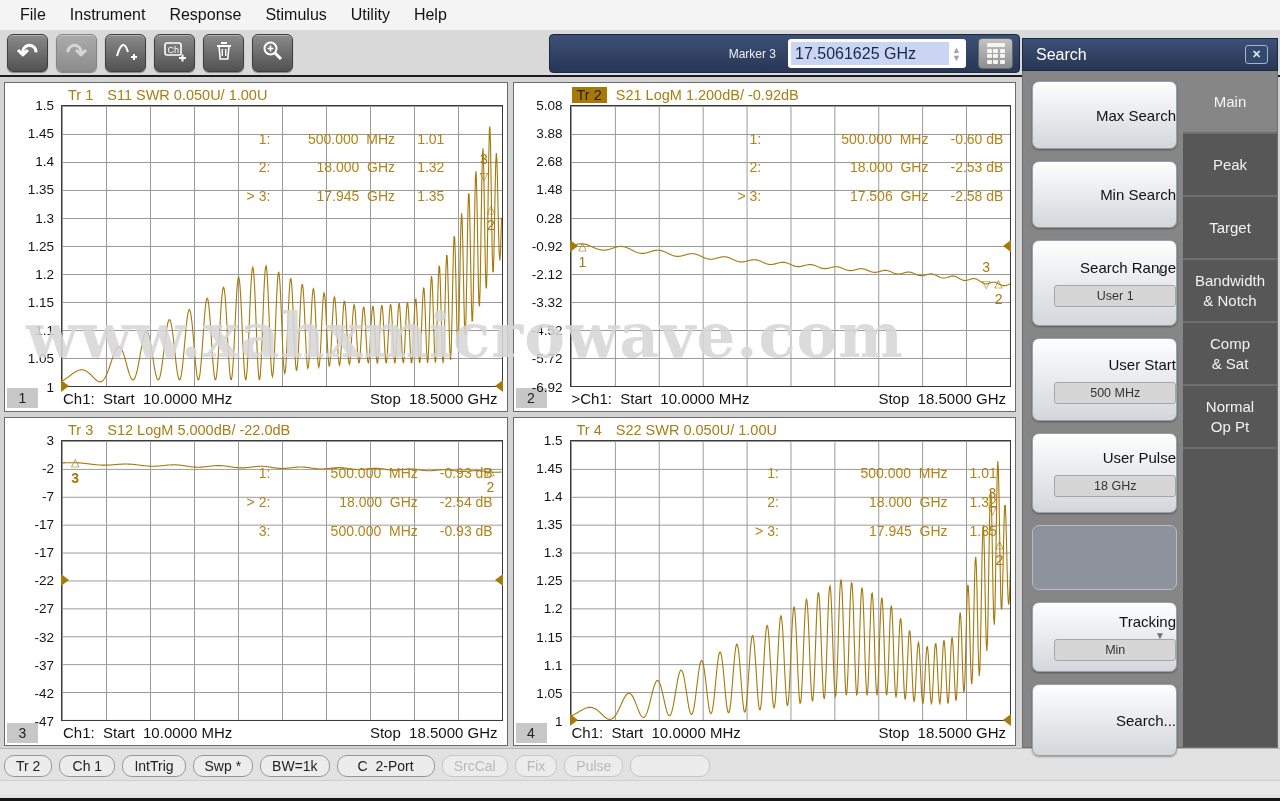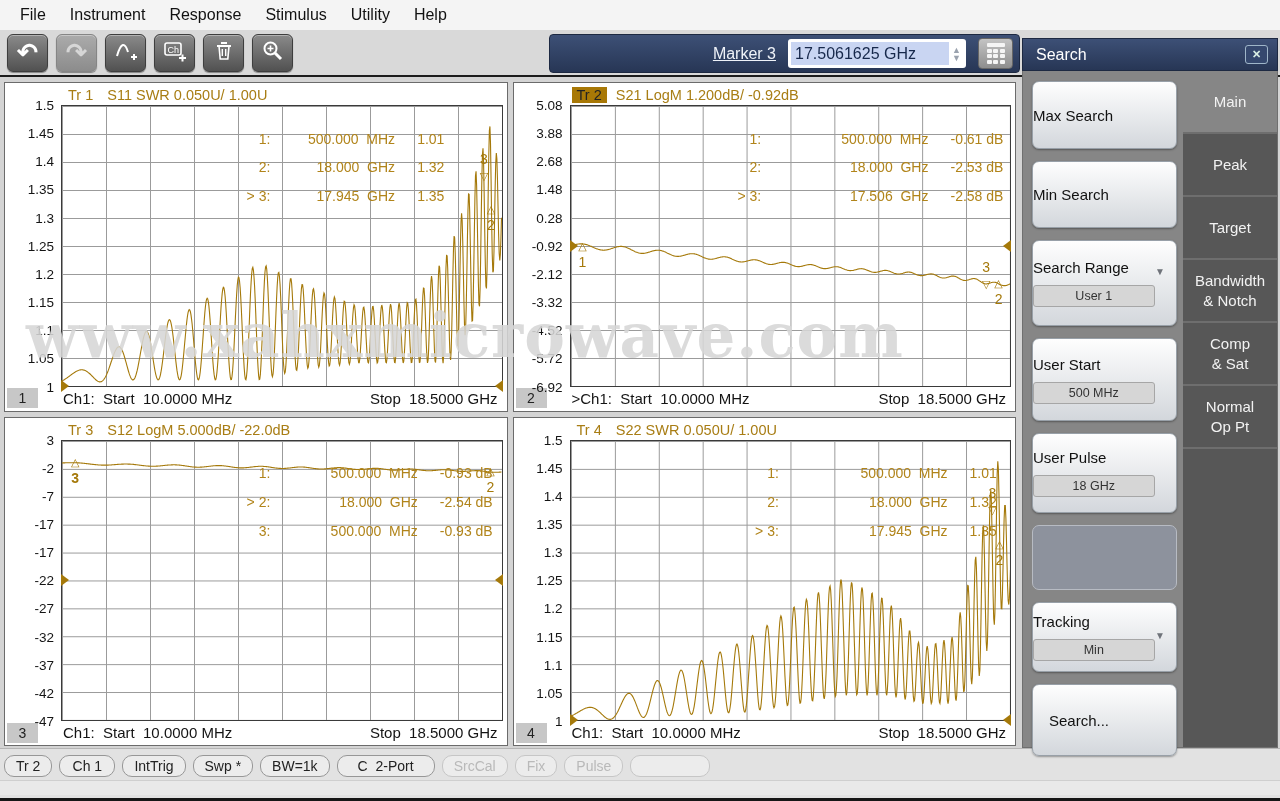--- a/index.html
+++ b/index.html
@@ -15,21 +15,21 @@
   .tb-icons { display:flex; gap:8px; }
   .tb-btn { width:41px; height:38px; border-radius:6px; border:1px solid #3e3e3e;
             background:linear-gradient(#8a8a8a,#515151); color:#fff; display:flex; align-items:center; justify-content:center;
             box-shadow:inset 0 1px 0 rgba(255,255,255,.35), 0 1px 1px rgba(0,0,0,.4); }
   .tb-btn.disabled { background:linear-gradient(#ababab,#8c8c8c); border-color:#858585; color:#d6d6d6; }
   .tb-btn .uglyph { font-size:25px; font-weight:bold; line-height:1; }
 
   .marker-bar { position:absolute; left:549px; top:4px; width:471px; height:39px; border-radius:4px;
                 background:linear-gradient(#3d5076,#273655); border:1px solid #1d2942;
                 display:flex; align-items:center; justify-content:flex-end; gap:12px; padding-right:6px; }
-  .marker-label { color:#eef2f8; font-size:16px;text-decoration:underline; }
+  .marker-label { color:#eef2f8; font-size:12px; }
   .marker-input-wrap { background:#fff; border-radius:3px; height:29px; display:flex; align-items:center; padding:2px 2px 2px 3px; }
   .marker-input { width:158px; height:23px; border:none; outline:none; background:#c9d5f2; color:#17284b; font-size:16px; padding:0 4px; font-family:"Liberation Sans",sans-serif; }
   .spinner { width:15px; display:flex; flex-direction:column; align-items:center; color:#9aa2ae; font-size:9px; line-height:8px; cursor:pointer; }
   .keypad-btn { width:35px; height:31px; border-radius:4px; border:1px solid #666;
                 background:linear-gradient(#c4c4c4,#8e8e8e); display:flex; align-items:center; justify-content:center; }
   .keypad-icon { display:grid; grid-template-columns:repeat(3,5px); grid-auto-rows:4px; gap:1.5px; }
   .keypad-icon i { background:#f5f5f5; border-radius:1px; }
   .keypad-icon i.wide { grid-column:1/4; }
 
   
@@ -64,21 +64,21 @@
 
   
   .search-panel { position:absolute; top:38px; right:2px; bottom:53px; width:256px; z-index:5; display:flex; flex-direction:column; }
   .sp-title { height:33px; background:linear-gradient(#3d5076,#273655); border:1px solid #1d2942; color:#fff; font-size:16px;
               display:flex; align-items:center; justify-content:space-between; padding:0 9px 0 13px; }
   .sp-close { width:23px; height:19px; border:1px solid #9fb6c9; border-radius:3px; background:#35486e; color:#d9efe5; font-size:11px; font-weight:bold; display:flex; align-items:center; justify-content:center; }
   .sp-body { flex:1; display:flex; background:#868686; border:1px solid #6f6f6f; border-top:none; min-height:0; }
   .sp-col { flex:1; padding:10px 6px 10px 9px; display:flex; flex-direction:column; gap:12px; }
   .sp-btn { flex:none; border-radius:7px; border:1px solid #98a0a8; background:linear-gradient(#fefefe,#d3d7dc);
             box-shadow:0 1px 2px rgba(0,0,0,.35); color:#111; font-size:15px;
-            display:flex; flex-direction:column; align-items:flex-start; justify-content:center; gap:9px; position:relative; }
+            display:flex; flex-direction:column; align-items:flex-end; justify-content:center; gap:9px; position:relative; }
   .sp-btn.empty { background:#8d929d; border-color:#b7bbc3; box-shadow:none; }
   .sp-btn .dd { position:absolute; right:11px; color:#6f737a; font-size:10px; }
   .sp-btn .val { width:85%; background:#d6d6d6; border:1px solid #a6a6a6; border-radius:3px; font-size:12.5px; color:#333; text-align:center; padding:3px 0; }
   .sp-tabs { width:94px; background:#575757; display:flex; flex-direction:column; }
   .sp-tab { min-height:63px; border-bottom:2px solid #6e6e6e; color:#f2f2f2; font-size:15px; line-height:1.3; text-align:center;
             display:flex; flex-direction:column; align-items:center; justify-content:center; padding:4px 2px; }
   .sp-tab.active { background:#868686; }
   .sp-fill { flex:1; }
 
   
@@ -232,21 +232,21 @@
             <span class="ylab" style="top: 90%;">-5.72</span>
             <span class="ylab" style="top: 100%;">-6.92</span>
           </div>
           <div class="grid">
             <svg viewBox="0 0 1000 500" preserveAspectRatio="none">
               <polyline class="trace-line" points="0.0,250.0 1.3,249.7 2.6,249.4 3.9,249.1 5.3,248.8 6.6,248.6 7.9,248.3 9.2,248.0 10.5,247.8 11.8,247.6 13.2,247.4 14.5,247.2 15.8,247.0 17.1,246.9 18.4,246.8 19.7,246.7 21.1,246.6 22.4,246.6 23.7,246.6 25.0,246.6 26.3,246.7 27.6,246.8 28.9,246.9 30.3,247.1 31.6,247.3 32.9,247.5 34.2,247.8 35.5,248.0 36.8,248.3 38.2,248.7 39.5,249.0 40.8,249.4 42.1,249.8 43.4,250.3 44.7,250.7 46.1,251.1 47.4,251.6 48.7,252.1 50.0,252.5 51.3,253.0 52.6,253.4 53.9,253.9 55.3,254.3 56.6,254.8 57.9,255.2 59.2,255.6 60.5,256.0 61.8,256.3 63.2,256.6 64.5,256.9 65.8,257.2 67.1,257.4 68.4,257.6 69.7,257.7 71.1,257.9 72.4,257.9 73.7,258.0 75.0,258.0 76.3,257.9 77.6,257.8 78.9,257.7 80.3,257.6 81.6,257.4 82.9,257.2 84.2,256.9 85.5,256.7 86.8,256.4 88.2,256.1 89.5,255.8 90.8,255.4 92.1,255.1 93.4,254.7 94.7,254.4 96.1,254.0 97.4,253.7 98.7,253.3 100.0,253.0 101.3,252.7 102.6,252.4 103.9,252.2 105.3,251.9 106.6,251.7 107.9,251.5 109.2,251.4 110.5,251.3 111.8,251.2 113.2,251.2 114.5,251.2 115.8,251.2 117.1,251.3 118.4,251.5 119.7,251.7 121.1,251.9 122.4,252.1 123.7,252.4 125.0,252.8 126.3,253.1 127.6,253.5 128.9,254.0 130.3,254.4 131.6,254.9 132.9,255.4 134.2,255.9 135.5,256.4 136.8,257.0 138.2,257.5 139.5,258.0 140.8,258.6 142.1,259.1 143.4,259.6 144.7,260.1 146.1,260.6 147.4,261.0 148.7,261.5 150.0,261.8 151.3,262.2 152.6,262.5 153.9,262.8 155.3,263.1 156.6,263.3 157.9,263.4 159.2,263.6 160.5,263.7 161.8,263.7 163.2,263.7 164.5,263.6 165.8,263.6 167.1,263.4 168.4,263.3 169.7,263.1 171.1,262.9 172.4,262.6 173.7,262.3 175.0,262.1 176.3,261.7 177.6,261.4 178.9,261.1 180.3,260.8 181.6,260.4 182.9,260.1 184.2,259.8 185.5,259.5 186.8,259.2 188.2,258.9 189.5,258.7 190.8,258.5 192.1,258.3 193.4,258.2 194.7,258.1 196.1,258.0 197.4,258.0 198.7,258.0 200.0,258.0 201.3,258.1 202.6,258.3 203.9,258.5 205.3,258.7 206.6,259.0 207.9,259.3 209.2,259.6 210.5,260.0 211.8,260.4 213.2,260.8 214.5,261.3 215.8,261.8 217.1,262.3 218.4,262.8 219.7,263.3 221.1,263.8 222.4,264.3 223.7,264.8 225.0,265.3 226.3,265.8 227.6,266.2 228.9,266.7 230.3,267.1 231.6,267.4 232.9,267.8 234.2,268.1 235.5,268.3 236.8,268.6 238.2,268.7 239.5,268.9 240.8,269.0 242.1,269.0 243.4,269.0 244.7,269.0 246.1,268.9 247.4,268.8 248.7,268.7 250.0,268.5 251.3,268.3 252.6,268.0 253.9,267.8 255.3,267.5 256.6,267.2 257.9,266.9 259.2,266.6 260.5,266.3 261.8,266.0 263.2,265.7 264.5,265.4 265.8,265.2 267.1,264.9 268.4,264.7 269.7,264.5 271.1,264.4 272.4,264.3 273.7,264.2 275.0,264.2 276.3,264.2 277.6,264.2 278.9,264.3 280.3,264.5 281.6,264.6 282.9,264.9 284.2,265.1 285.5,265.4 286.8,265.8 288.2,266.2 289.5,266.6 290.8,267.0 292.1,267.4 293.4,267.9 294.7,268.4 296.1,268.9 297.4,269.4 298.7,269.9 300.0,270.4 301.3,270.8 302.6,271.3 303.9,271.7 305.3,272.1 306.6,272.5 307.9,272.9 309.2,273.2 310.5,273.4 311.8,273.7 313.2,273.9 314.5,274.0 315.8,274.1 317.1,274.2 318.4,274.2 319.7,274.1 321.1,274.1 322.4,273.9 323.7,273.8 325.0,273.6 326.3,273.4 327.6,273.1 328.9,272.9 330.3,272.6 331.6,272.3 332.9,272.0 334.2,271.7 335.5,271.4 336.8,271.1 338.2,270.9 339.5,270.6 340.8,270.4 342.1,270.2 343.4,270.0 344.7,269.9 346.1,269.8 347.4,269.8 348.7,269.8 350.0,269.8 351.3,269.9 352.6,270.0 353.9,270.2 355.3,270.4 356.6,270.7 357.9,271.0 359.2,271.3 360.5,271.7 361.8,272.1 363.2,272.6 364.5,273.0 365.8,273.5 367.1,274.0 368.4,274.4 369.7,274.9 371.1,275.4 372.4,275.9 373.7,276.3 375.0,276.7 376.3,277.1 377.6,277.5 378.9,277.8 380.3,278.1 381.6,278.4 382.9,278.6 384.2,278.8 385.5,278.9 386.8,279.0 388.2,279.0 389.5,279.0 390.8,278.9 392.1,278.8 393.4,278.7 394.7,278.5 396.1,278.3 397.4,278.1 398.7,277.8 400.0,277.5 401.3,277.3 402.6,277.0 403.9,276.7 405.3,276.4 406.6,276.2 407.9,275.9 409.2,275.7 410.5,275.5 411.8,275.3 413.2,275.2 414.5,275.1 415.8,275.0 417.1,275.0 418.4,275.1 419.7,275.2 421.1,275.3 422.4,275.5 423.7,275.7 425.0,276.0 426.3,276.3 427.6,276.6 428.9,277.0 430.3,277.4 431.6,277.9 432.9,278.3 434.2,278.8 435.5,279.2 436.8,279.7 438.2,280.2 439.5,280.6 440.8,281.1 442.1,281.5 443.4,281.9 444.7,282.2 446.1,282.5 447.4,282.8 448.7,283.1 450.0,283.3 451.3,283.4 452.6,283.5 453.9,283.5 455.3,283.5 456.6,283.5 457.9,283.4 459.2,283.3 460.5,283.1 461.8,282.9 463.2,282.7 464.5,282.4 465.8,282.1 467.1,281.8 468.4,281.6 469.7,281.3 471.1,281.0 472.4,280.7 473.7,280.5 475.0,280.2 476.3,280.0 477.6,279.9 478.9,279.8 480.3,279.7 481.6,279.6 482.9,279.7 484.2,279.7 485.5,279.8 486.8,280.0 488.2,280.2 489.5,280.4 490.8,280.7 492.1,281.0 493.4,281.4 494.7,281.8 496.1,282.2 497.4,282.6 498.7,283.1 500.0,283.5 501.3,284.0 502.6,284.4 503.9,284.9 505.3,285.3 506.6,285.7 507.9,286.0 509.2,286.4 510.5,286.6 511.8,286.9 513.2,287.1 514.5,287.2 515.8,287.3 517.1,287.4 518.4,287.3 519.7,287.3 521.1,287.2 522.4,287.1 523.7,286.9 525.0,286.7 526.3,286.4 527.6,286.2 528.9,285.9 530.3,285.6 531.6,285.3 532.9,285.0 534.2,284.8 535.5,284.5 536.8,284.3 538.2,284.1 539.5,283.9 540.8,283.8 542.1,283.7 543.4,283.6 544.7,283.6 546.1,283.7 547.4,283.8 548.7,284.0 550.0,284.2 551.3,284.4 552.6,284.7 553.9,285.1 555.3,285.4 556.6,285.8 557.9,286.3 559.2,286.7 560.5,287.2 561.8,287.6 563.2,288.1 564.5,288.5 565.8,288.9 567.1,289.3 568.4,289.7 569.7,290.0 571.1,290.3 572.4,290.5 573.7,290.7 575.0,290.9 576.3,291.0 577.6,291.0 578.9,291.0 580.3,290.9 581.6,290.8 582.9,290.7 584.2,290.5 585.5,290.3 586.8,290.0 588.2,289.8 589.5,289.5 590.8,289.2 592.1,288.9 593.4,288.6 594.7,288.4 596.1,288.1 597.4,287.9 598.7,287.7 600.0,287.6 601.3,287.5 602.6,287.5 603.9,287.5 605.3,287.5 606.6,287.6 607.9,287.8 609.2,288.0 610.5,288.3 611.8,288.6 613.2,288.9 614.5,289.3 615.8,289.7 617.1,290.2 618.4,290.6 619.7,291.1 621.1,291.5 622.4,291.9 623.7,292.4 625.0,292.8 626.3,293.1 627.6,293.5 628.9,293.8 630.3,294.0 631.6,294.2 632.9,294.4 634.2,294.5 635.5,294.5 636.8,294.5 638.2,294.4 639.5,294.3 640.8,294.2 642.1,294.0 643.4,293.7 644.7,293.5 646.1,293.2 647.4,292.9 648.7,292.7 650.0,292.4 651.3,292.1 652.6,291.8 653.9,291.6 655.3,291.4 656.6,291.2 657.9,291.1 659.2,291.1 660.5,291.0 661.8,291.1 663.2,291.2 664.5,291.3 665.8,291.5 667.1,291.8 668.4,292.1 669.7,292.4 671.1,292.8 672.4,293.2 673.7,293.6 675.0,294.1 676.3,294.5 677.6,294.9 678.9,295.4 680.3,295.8 681.6,296.2 682.9,296.5 684.2,296.8 685.5,297.1 686.8,297.3 688.2,297.5 689.5,297.6 690.8,297.7 692.1,297.7 693.4,297.6 694.7,297.5 696.1,297.3 697.4,297.1 698.7,296.9 700.0,296.6 701.3,296.3 702.6,296.0 703.9,295.7 705.3,295.4 706.6,295.1 707.9,294.9 709.2,294.6 710.5,294.4 711.8,294.3 713.2,294.1 714.5,294.1 715.8,294.1 717.1,294.1 718.4,294.3 719.7,294.4 721.1,294.7 722.4,295.0 723.7,295.3 725.0,295.7 726.3,296.1 727.6,296.5 728.9,297.0 730.3,297.4 731.6,297.9 732.9,298.3 734.2,298.8 735.5,299.2 736.8,299.5 738.2,299.8 739.5,300.1 740.8,300.3 742.1,300.5 743.4,300.6 744.7,300.6 746.1,300.6 747.4,300.6 748.7,300.4 750.0,300.2 751.3,300.0 752.6,299.8 753.9,299.5 755.3,299.2 756.6,298.8 757.9,298.5 759.2,298.2 760.5,297.9 761.8,297.6 763.2,297.4 764.5,297.2 765.8,297.1 767.1,297.0 768.4,297.0 769.7,297.1 771.1,297.2 772.4,297.4 773.7,297.6 775.0,297.9 776.3,298.2 777.6,298.6 778.9,299.0 780.3,299.5 781.6,299.9 782.9,300.4 784.2,300.9 785.5,301.3 786.8,301.8 788.2,302.2 789.5,302.5 790.8,302.8 792.1,303.1 793.4,303.3 794.7,303.4 796.1,303.5 797.4,303.5 798.7,303.5 800.0,303.4 801.3,303.2 802.6,303.1 803.9,302.8 805.3,302.6 806.6,302.3 807.9,302.0 809.2,301.7 810.5,301.4 811.8,301.1 813.2,300.9 814.5,300.6 815.8,300.5 817.1,300.4 818.4,300.3 819.7,300.3 821.1,300.4 822.4,300.6 823.7,300.8 825.0,301.1 826.3,301.4 827.6,301.8 828.9,302.3 830.3,302.8 831.6,303.3 832.9,303.8 834.2,304.4 835.5,304.9 836.8,305.5 838.2,305.9 839.5,306.4 840.8,306.8 842.1,307.1 843.4,307.4 844.7,307.6 846.1,307.8 847.4,307.8 848.7,307.8 850.0,307.7 851.3,307.6 852.6,307.4 853.9,307.1 855.3,306.8 856.6,306.5 857.9,306.2 859.2,305.8 860.5,305.5 861.8,305.2 863.2,304.9 864.5,304.6 865.8,304.4 867.1,304.3 868.4,304.3 869.7,304.3 871.1,304.4 872.4,304.6 873.7,304.8 875.0,305.2 876.3,305.6 877.6,306.0 878.9,306.5 880.3,307.1 881.6,307.7 882.9,308.3 884.2,308.9 885.5,309.4 886.8,310.0 888.2,310.5 889.5,310.9 890.8,311.3 892.1,311.6 893.4,311.9 894.7,312.0 896.1,312.1 897.4,312.1 898.7,312.0 900.0,311.8 901.3,311.7 902.6,311.4 903.9,311.1 905.3,310.8 906.6,310.5 907.9,310.1 909.2,309.8 910.5,309.5 911.8,309.2 913.2,309.0 914.5,308.8 915.8,308.7 917.1,308.7 918.4,308.8 919.7,309.0 921.1,309.3 922.4,309.6 923.7,310.1 925.0,310.6 926.3,311.2 927.6,311.9 928.9,312.6 930.3,313.3 931.6,314.0 932.9,314.7 934.2,315.4 935.5,316.0 936.8,316.6 938.2,317.1 939.5,317.5 940.8,317.9 942.1,318.1 943.4,318.3 944.7,318.3 946.1,318.2 947.4,318.1 948.7,317.8 950.0,317.5 951.3,317.2 952.6,316.9 953.9,316.5 955.3,316.2 956.6,315.8 957.9,315.6 959.2,315.4 960.5,315.2 961.8,315.2 963.2,315.2 964.5,315.3 965.8,315.5 967.1,315.8 968.4,316.2 969.7,316.7 971.1,317.3 972.4,317.9 973.7,318.5 975.0,319.2 976.3,319.6 977.6,320.0 978.9,320.3 980.3,320.6 981.6,320.9 982.9,321.1 984.2,321.3 985.5,321.4 986.8,321.4 988.2,321.3 989.5,321.1 990.8,320.9 992.1,320.6 993.4,320.2 994.7,319.8 996.1,319.4 997.4,318.9 998.7,318.4 1000.0,317.9"></polyline>
             </svg>
             <div class="readout" style="left: 38%; right: 1.5%;">
               <span>1:</span>
               <span>500.000  MHz</span>
-              <span>-0.61 dB</span>
+              <span>-0.60 dB</span>
               <span>2:</span>
               <span>18.000  GHz</span>
               <span>-2.53 dB</span>
               <span>&gt; 3:</span>
               <span>17.506  GHz</span>
               <span>-2.58 dB</span>
             </div>
             <span class="mk-sym" style="left: 2.7%; top: 50%;">△</span>
             <span class="mk-num below" style="left: 2.7%; top: calc(50% + 8px);">1</span>
             <span class="mk-sym" style="left: 94.6%; top: 63.8333%;">▽</span>

